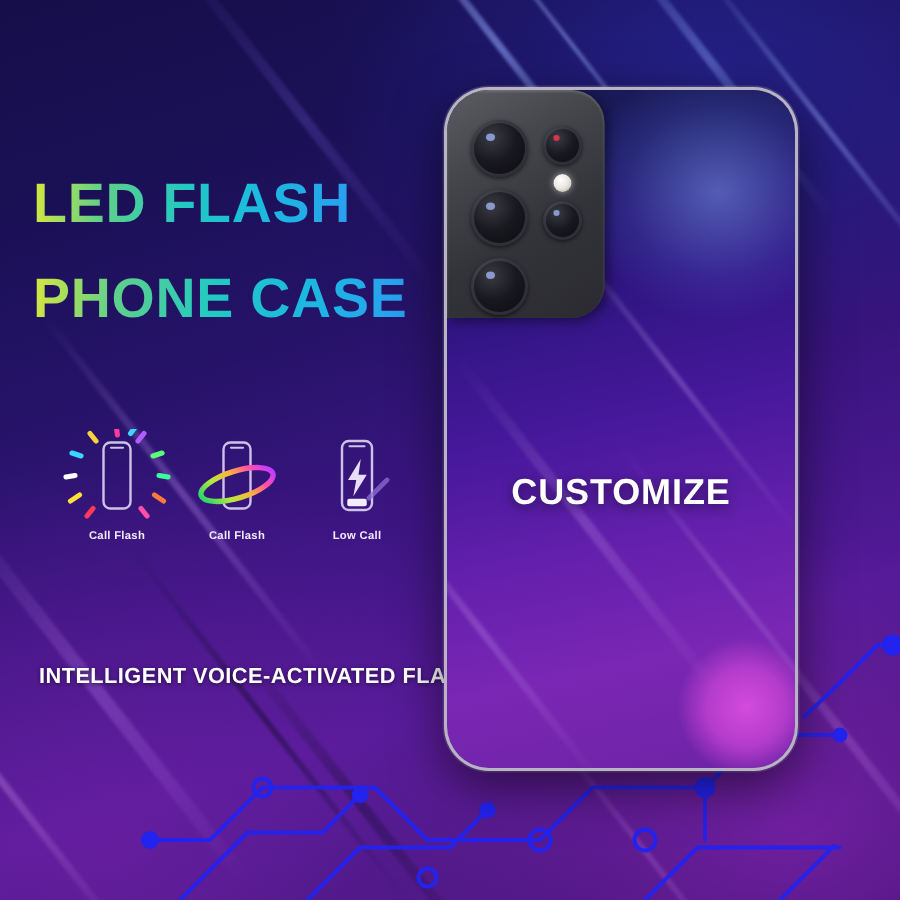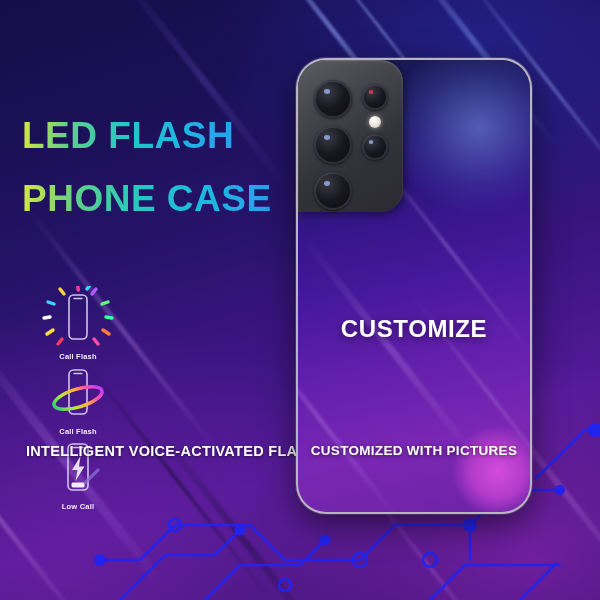--- a/index.html
+++ b/index.html
@@ -61,21 +61,20 @@
   #headline-2 { top:180px; }
 
   
   .features {
     position:absolute;
     left:42px; top:286px;
     width:232px; height:88px;
     display:flex;
     justify-content:space-between;
     align-items:flex-start;
-    flex-direction:column;
   }
   .feature { width:72px; display:flex; flex-direction:column; align-items:center; }
   .feature-art { width:72px; height:62px; position:relative; }
   .feature-label {
     margin-top:4px;
     font-size:7.5px;
     font-weight:bold;
     color:#f2eaff;
     letter-spacing:0.2px;
     white-space:nowrap;
@@ -320,18 +319,17 @@
         <div class="lens lens-big" id="lens-3"></div>
         <div class="lens lens-sm" id="lens-4"></div>
         <div class="lens lens-sm" id="lens-5"></div>
         <div id="led-flash"></div>
       </div>
 
       <div id="screen-text">
         <div>CUSTOMIZE</div>
       </div>
 
-      <div id="screen-caption">CUSTOMIZED WITH PICTURES</div>
 
     </div>
   </div>
 
 </div>
 
 </body></html>

